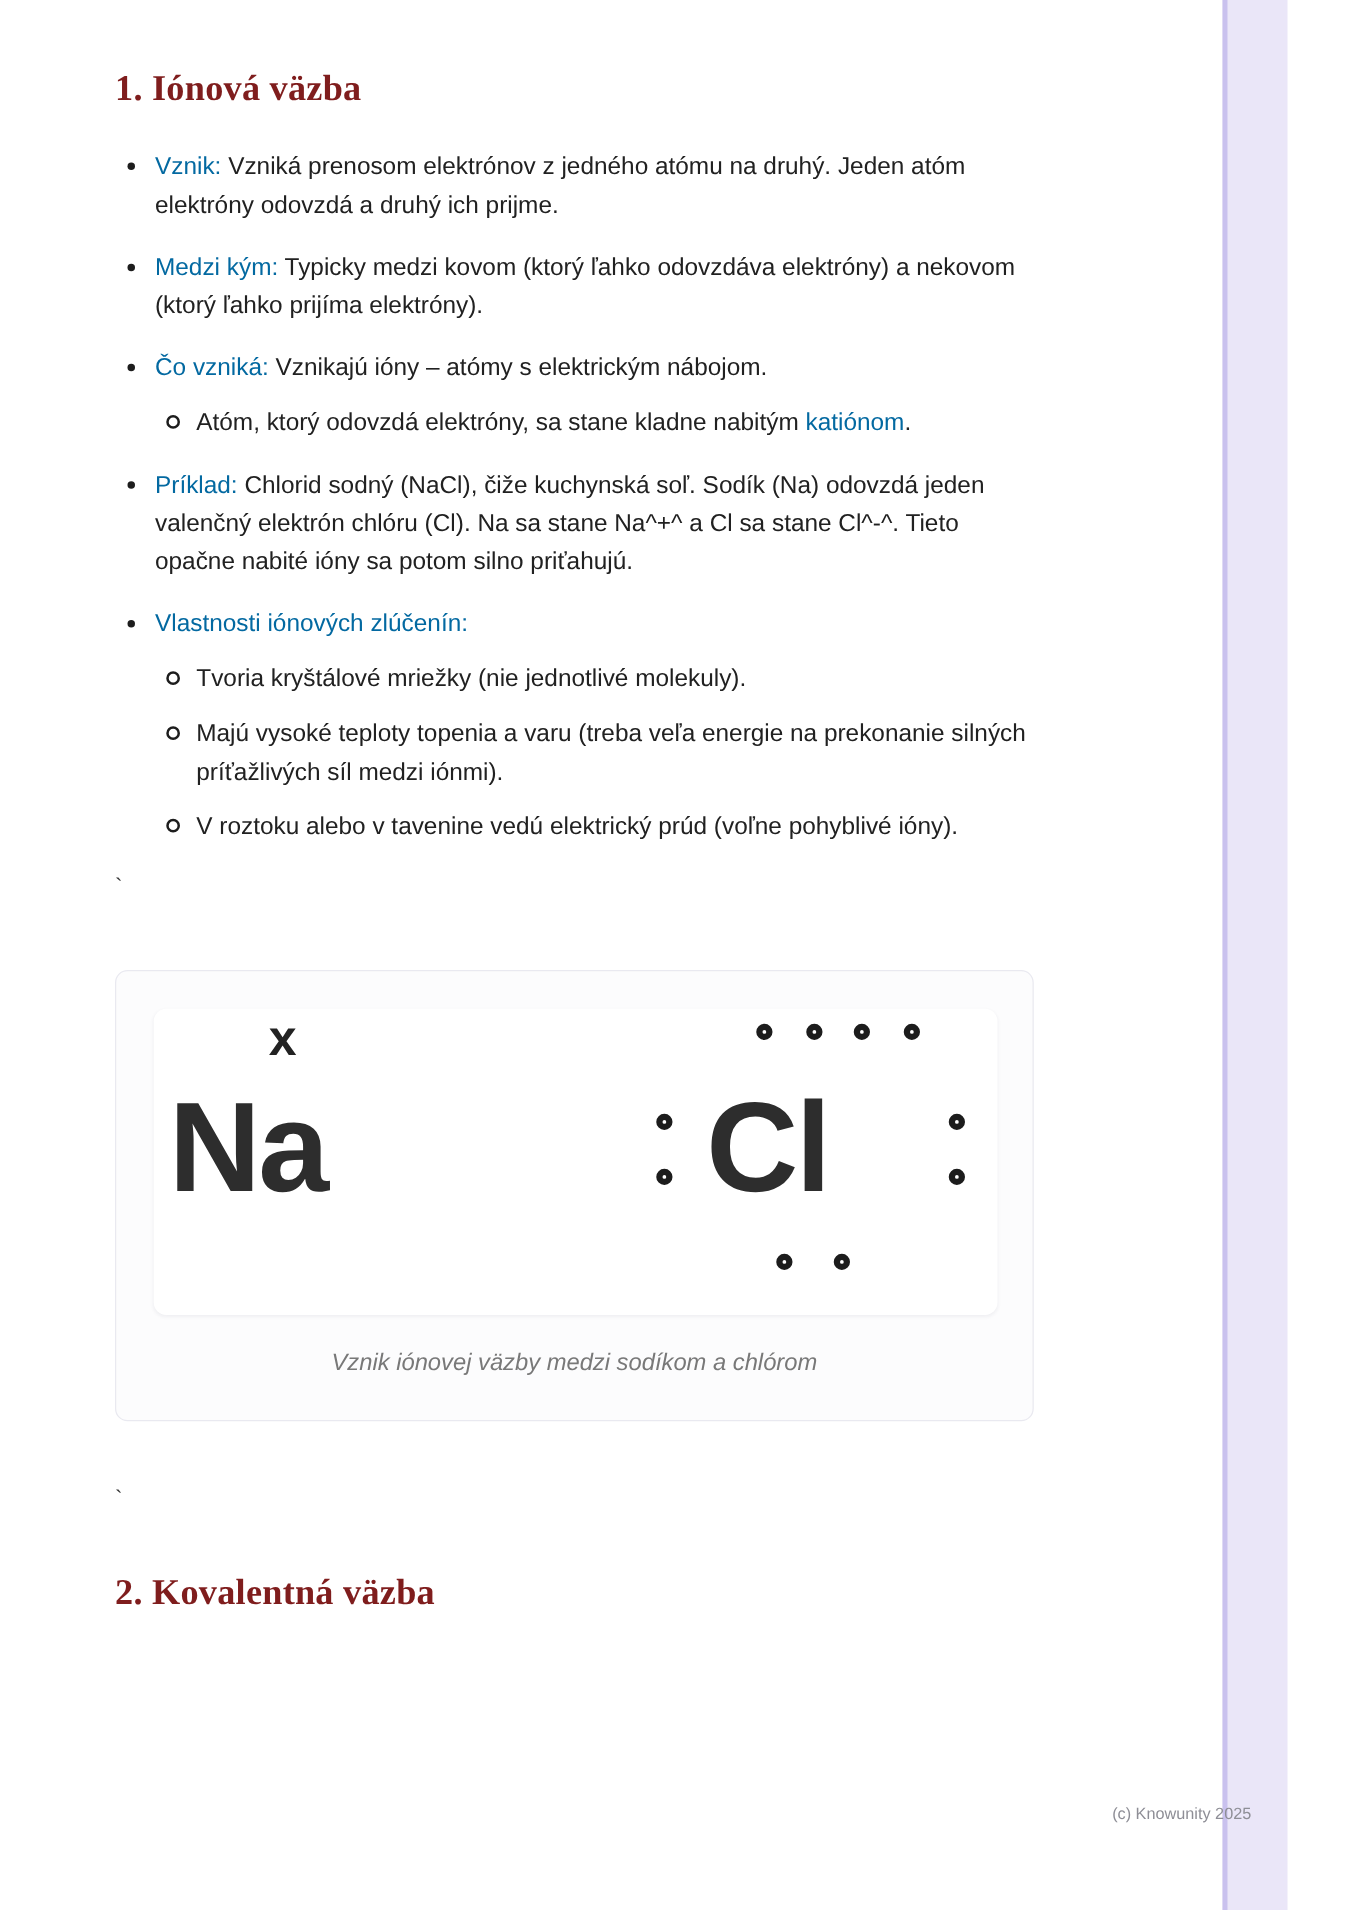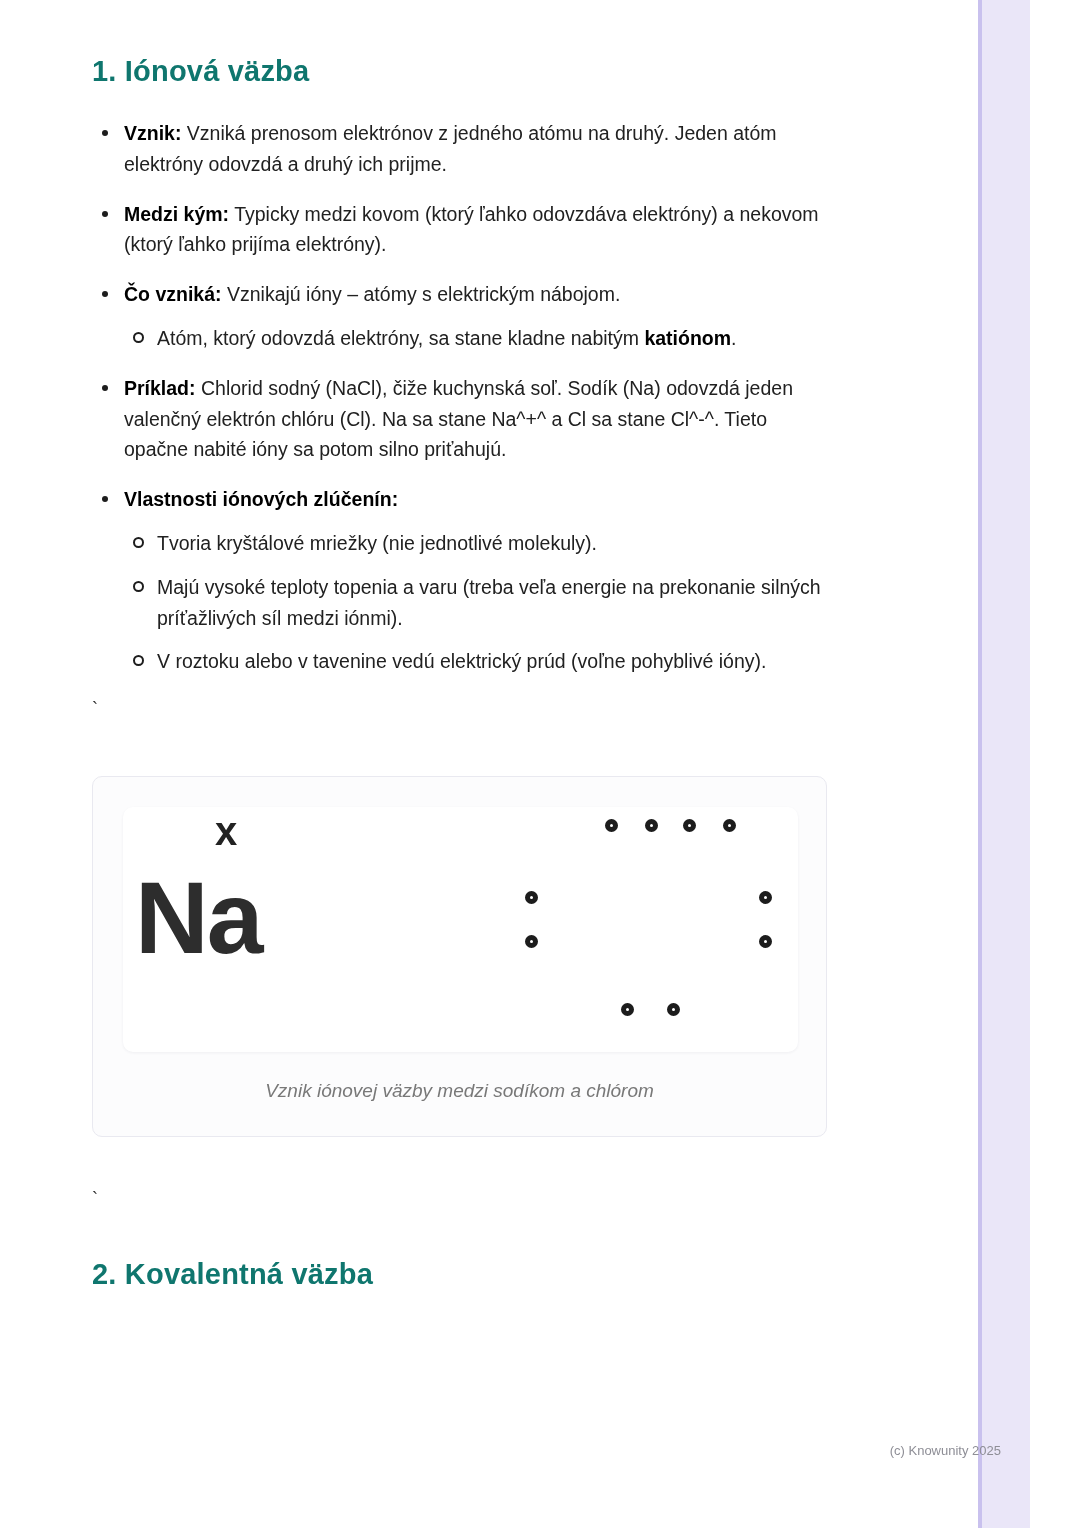--- a/index.html
+++ b/index.html
@@ -22,25 +22,26 @@
     background: #eae6f8;
     border-left: 4px solid #c9c1ee;
   }
   .content {
     position: relative;
     padding: 55px 0 0 92px;
     width: 835px;
     z-index: 2;
   }
   .section-title {
-    color: #0f766e;
+    color: #7f1d1d;
     font-size: 29px;
     font-weight: 700;
     margin-bottom: 30px;
     letter-spacing: 0.2px;
+    font-family: Liberation Serif, serif;
   }
   .bullets { width: 735px; }
   .b1 {
     position: relative;
     padding-left: 32px;
     font-size: 19.5px;
     line-height: 1.58;
     margin-bottom: 19px;
     color: #212121;
   }
@@ -64,21 +65,21 @@
     content: "";
     position: absolute;
     left: 9px;
     top: 9px;
     width: 7px;
     height: 7px;
     border-radius: 50%;
     border: 2px solid #1d1d1d;
     background: transparent;
   }
-  .b1 b, .b2 b { font-weight: 700; color: #000000; }
+  .b1 b, .b2 b { font-weight: 400; color: #0369a1; }
   .stray-tick {
     font-size: 18px;
     color: #333;
     margin: 22px 0 0 0;
   }
   .figure-card {
     margin-top: 56px;
     width: 735px;
     background: #fcfcfd;
     border: 1px solid #e9e9f0;
@@ -181,20 +182,21 @@
     </div>
 
   </div>
 
   <p class="stray-tick">`</p>
 
   <div class="figure-card">
     <div class="diagram-card">
       <span class="x-mark">x</span>
       <span class="element-symbol na-symbol">Na</span>
+      <span class="element-symbol cl-symbol">Cl</span>
 
       <span class="edot" style="left:482px; top:12px;"></span>
       <span class="edot" style="left:522px; top:12px;"></span>
       <span class="edot" style="left:560px; top:12px;"></span>
       <span class="edot" style="left:600px; top:12px;"></span>
 
       <span class="edot" style="left:402px; top:84px;"></span>
       <span class="edot" style="left:402px; top:128px;"></span>
 
       <span class="edot" style="left:636px; top:84px;"></span>

